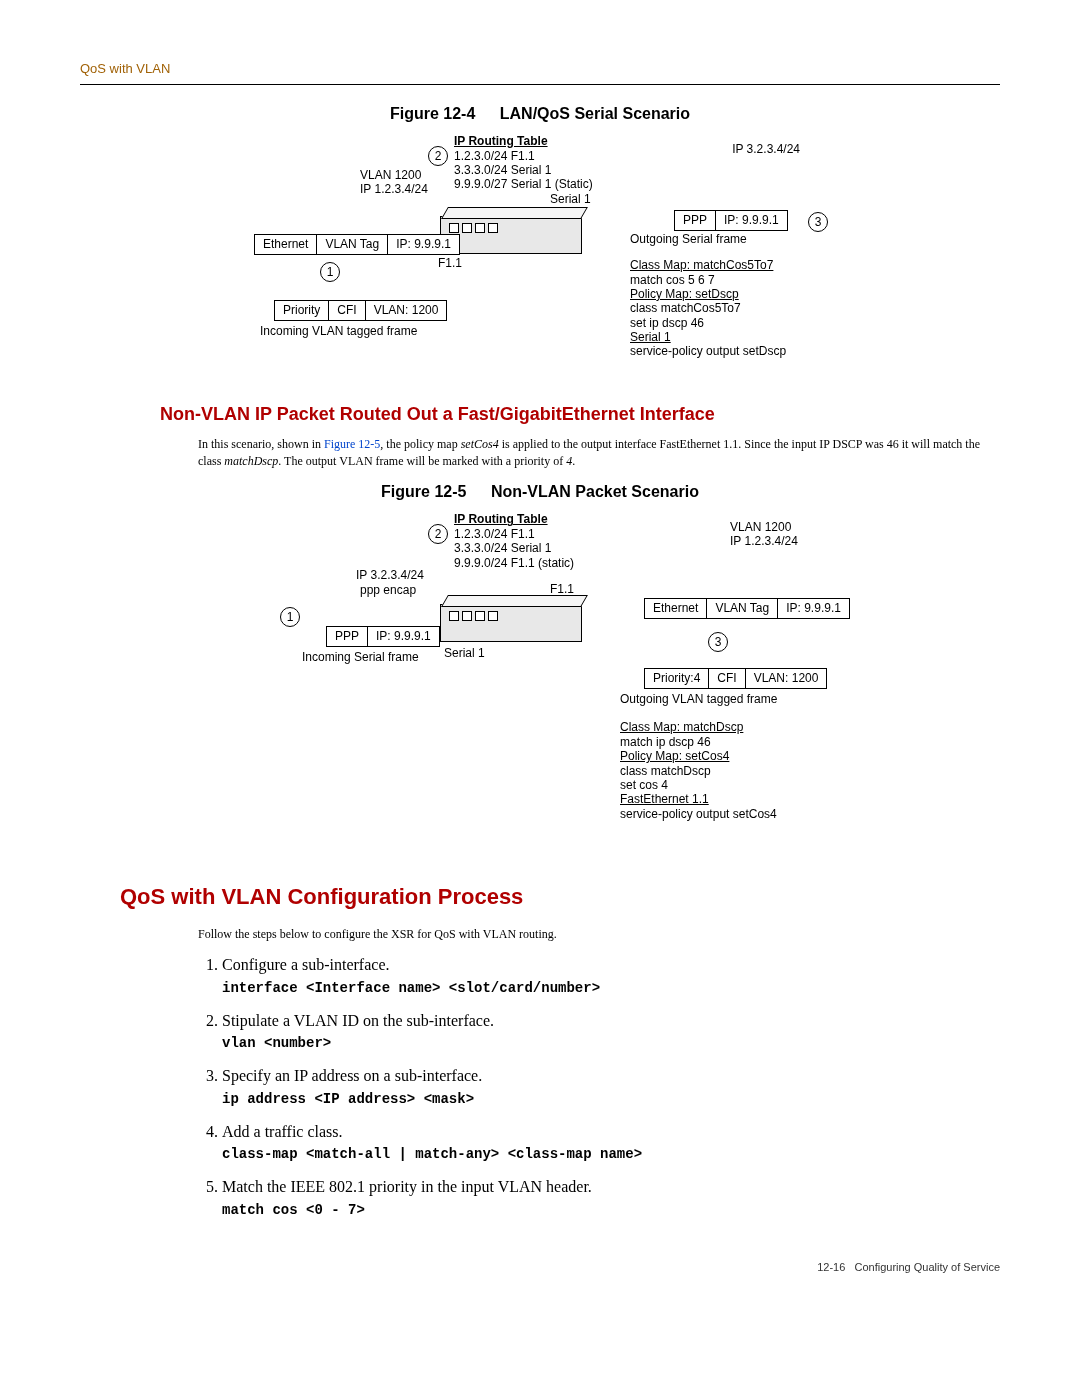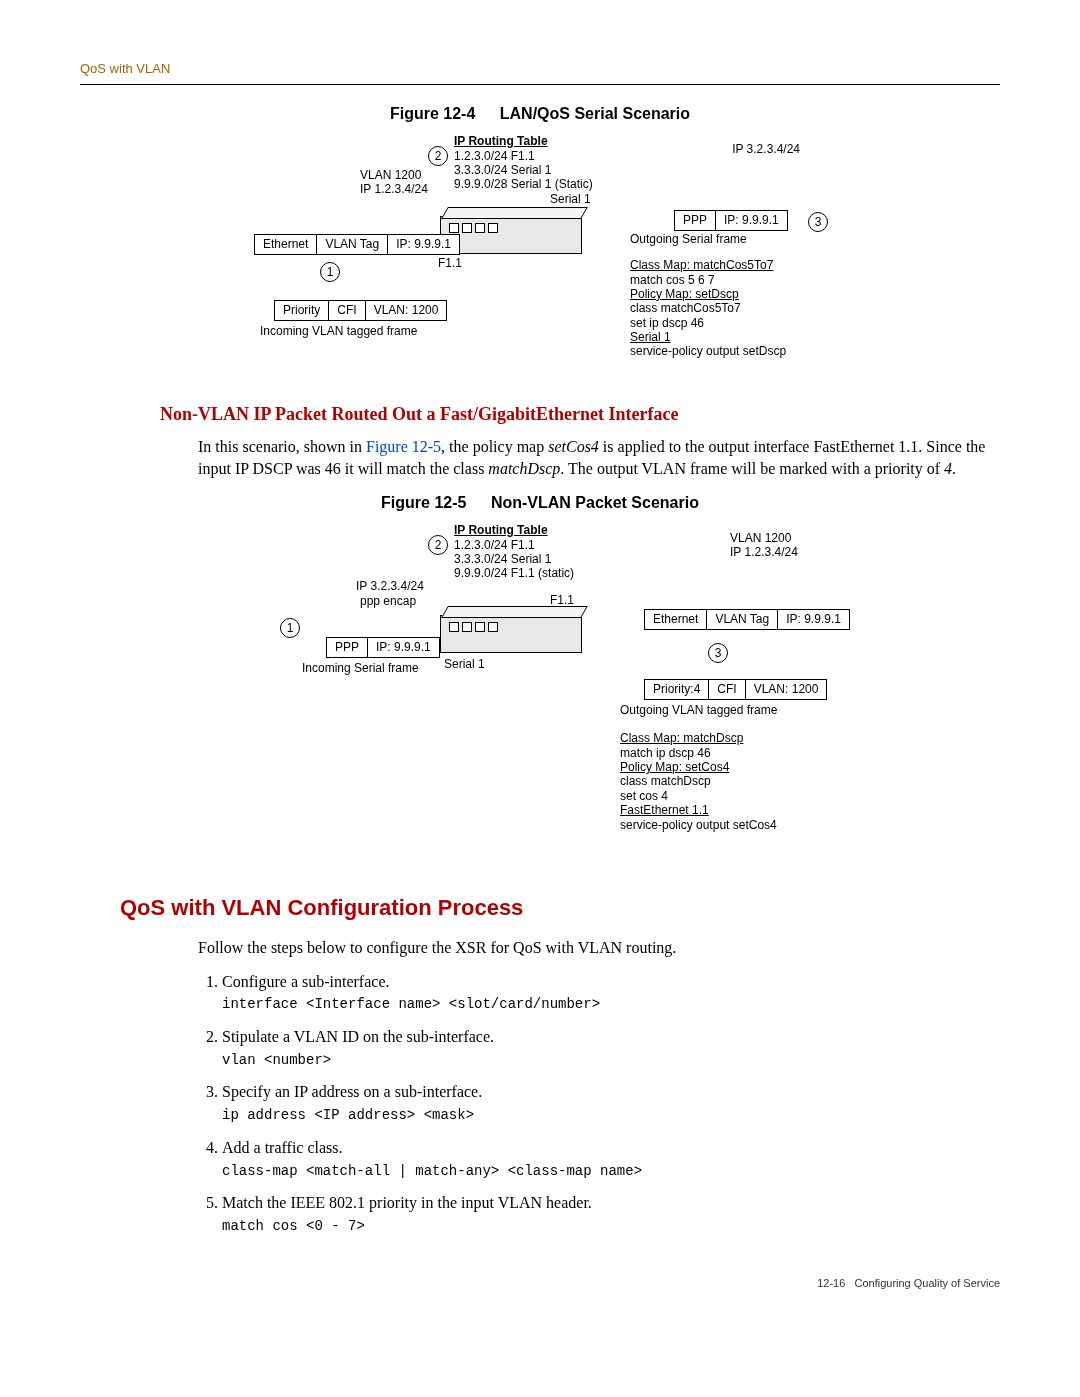--- a/index.html
+++ b/index.html
@@ -104,50 +104,50 @@
     margin-left: 24px;
   }
   .cell-row > span {
     padding: 2px 8px;
     border-right: 1px solid #000;
   }
   .cell-row > span:last-child {
     border-right: none;
   }
   .section-h3 {
-    font-family: Liberation Serif, serif;
+    font-family: Liberation Sans, sans-serif;
     font-weight: bold;
     color: #b00000;
     font-size: 18px;
     margin: 18px 0 10px 80px;
   }
   .section-h2 {
     font-family: Arial, Helvetica, sans-serif;
     font-weight: bold;
     color: #b00000;
     font-size: 22px;
     margin: 30px 0 14px 40px;
   }
   .body-para {
     margin: 0 0 12px 118px;
-    font-size: 16px;
+    font-size: 12px;
   }
   .italic { font-style: italic; }
   a.link { color: #0044cc; text-decoration: none; }
   ol.steps {
     margin: 0 0 0 118px;
     padding-left: 24px;
     font-size: 16px;
   }
   ol.steps li {
     margin-bottom: 12px;
   }
   .code {
     font-family: "Courier New", monospace;
-    font-weight: normal;
+    font-weight: bold;
     font-size: 14px;
   }
   .footer {
     font-family: Arial, Helvetica, sans-serif;
     font-size: 11px;
     color: #333;
     margin-top: 40px;
     text-align: right;
   }
 </style>
@@ -166,21 +166,21 @@
   <div class="diagram-surface">
 
     <span class="abs step-circle" style="left:90px; top:128px;">1</span>
     <span class="abs step-circle" style="left:198px; top:12px;">2</span>
     <span class="abs step-circle" style="left:578px; top:78px;">3</span>
 
     <div class="abs" style="left:224px; top:0;">
       <span class="uline" style="font-weight:bold;">IP Routing Table</span><br>
       <span>1.2.3.0/24 F1.1</span><br>
       <span>3.3.3.0/24 Serial 1</span><br>
-      <span>9.9.9.0/28 Serial 1 (Static)</span>
+      <span>9.9.9.0/27 Serial 1 (Static)</span>
     </div>
 
     <div class="abs" style="right:50px; top:8px;">IP 3.2.3.4/24</div>
     <div class="abs" style="left:130px; top:34px;">VLAN 1200</div>
     <div class="abs" style="left:130px; top:48px;">IP 1.2.3.4/24</div>
 
     <div class="router-body" style="left:210px; top:82px;">
       <div class="router-ports">
           <span></span>
           <span></span>

